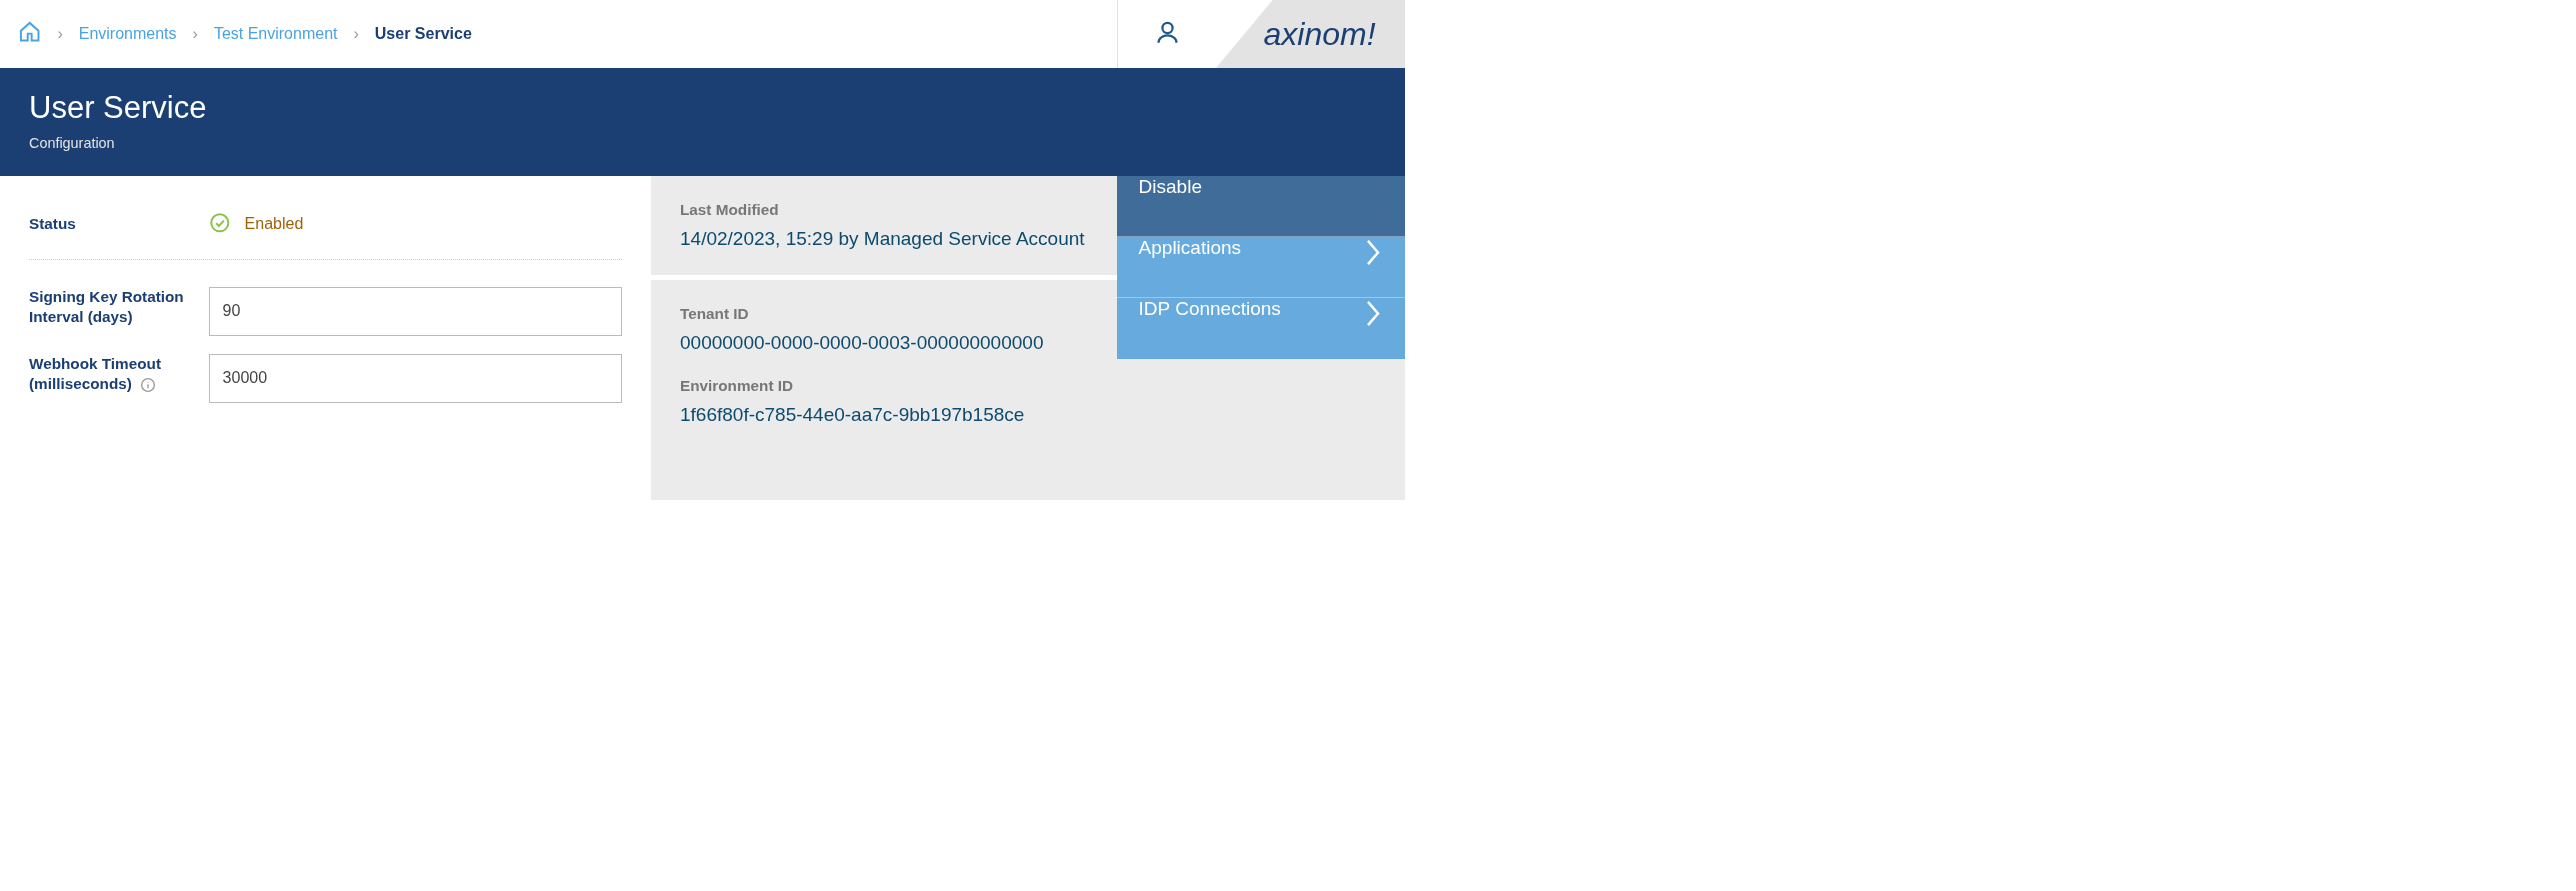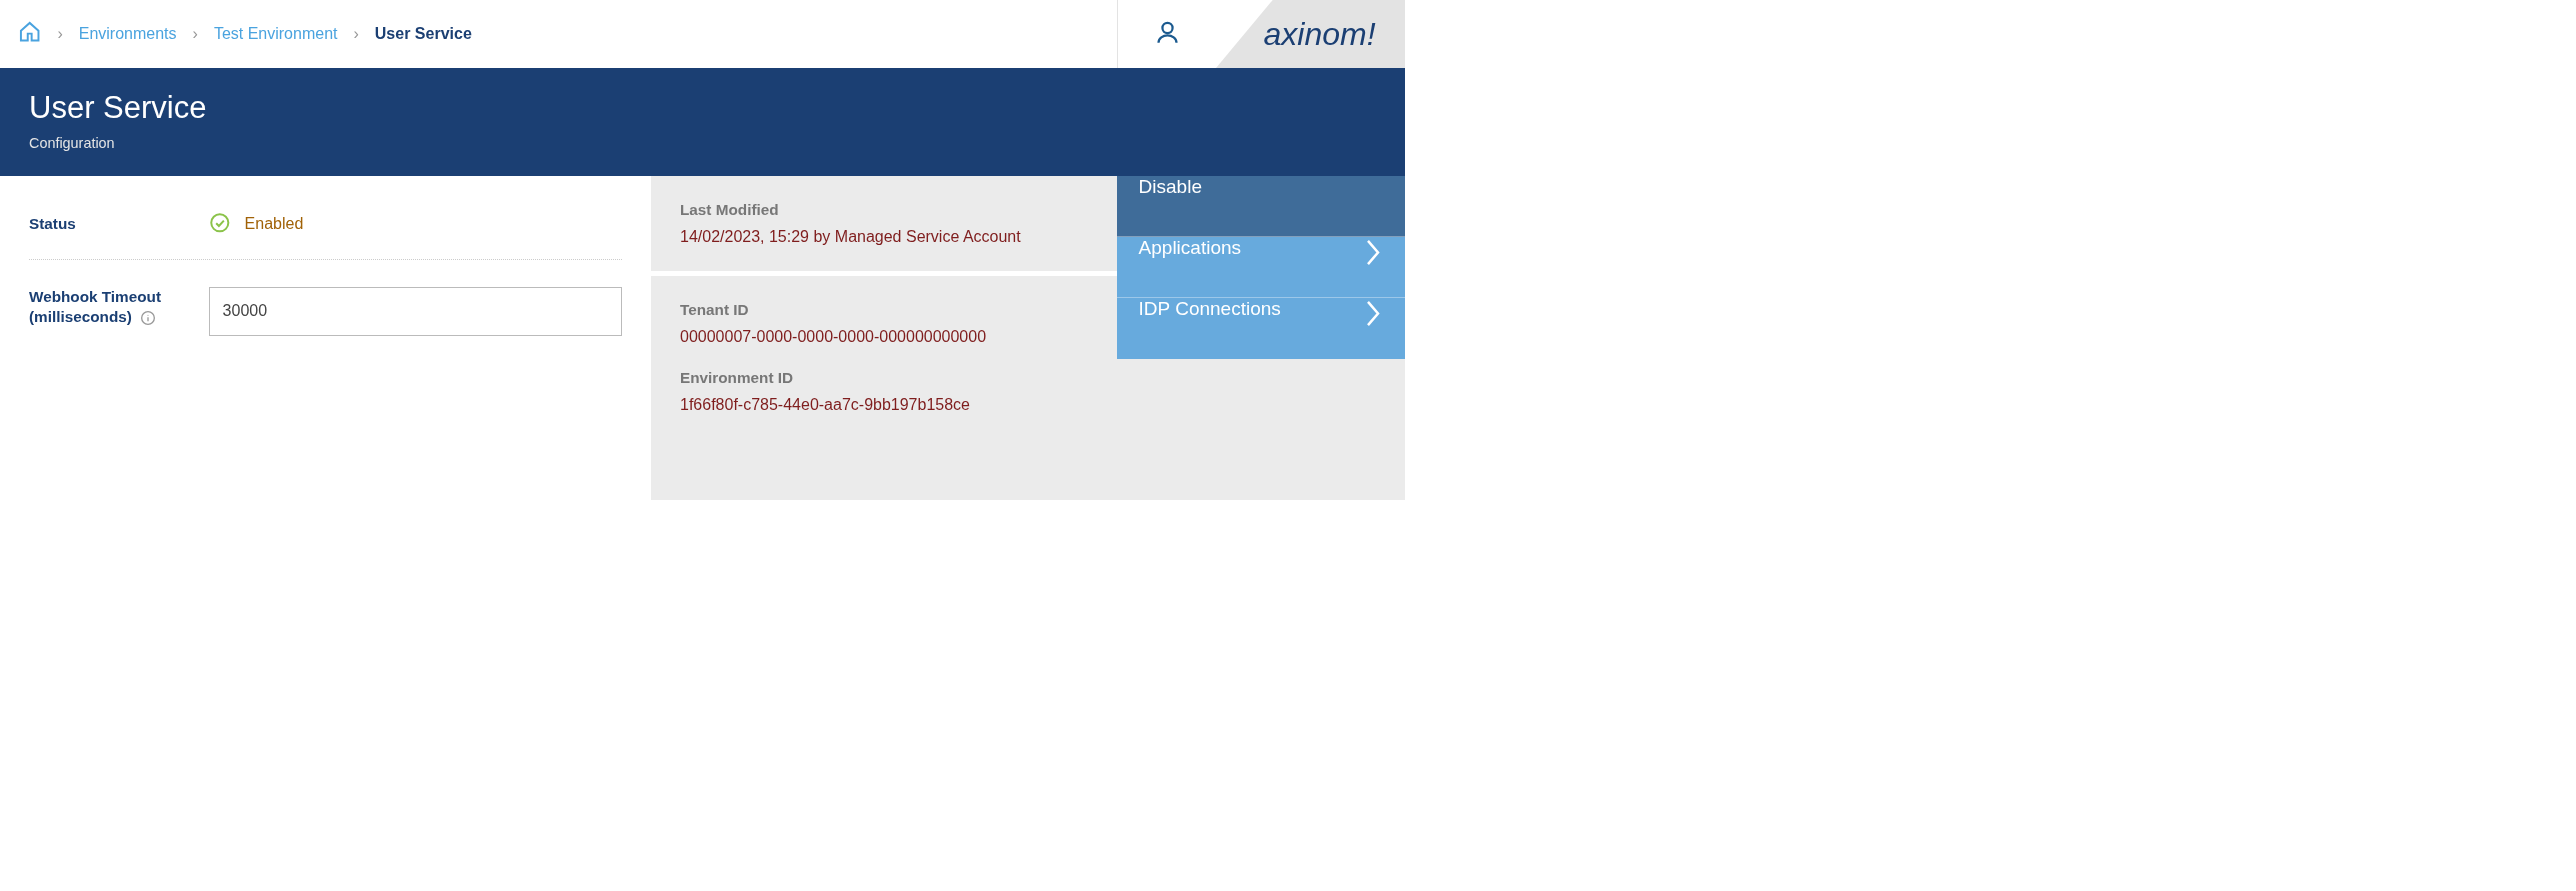--- a/index.html
+++ b/index.html
@@ -143,22 +143,22 @@
     padding: 25px 29px;
   }
   .info-block + .info-block { border-top: 5.4px solid #fff; }
   .info-label {
     color: #777;
     font-weight: bold;
     font-size: 15.3px;
     margin-bottom: 9px;
   }
   .info-value {
-    color: #7f1d1d;
-    font-size: 16px;
+    color: #0c4a6e;
+    font-size: 19px;
   }
 
   
   .action-btn {
     height: 61px;
     display: flex;
     align-items: flex-start;
     justify-content: space-between;
     padding: 0 21.6px;
     color: #fff;
@@ -219,20 +219,26 @@
             <circle cx="12" cy="12" r="9.5"></circle>
             <path d="M8 12.5 L11 15.5 L16.5 9.5"></path>
           </svg>
         </span>
         <span>Enabled</span>
       </div>
     </div>
 
     <hr class="divider">
 
+    <div class="field-row" style="align-items:flex-start;">
+      <div class="field-label">Signing Key Rotation Interval (days)</div>
+      <div class="field-value">
+        <input class="text-input" type="text" value="90" style="">
+      </div>
+    </div>
 
     <div class="field-row" style="align-items:flex-start;">
       <div class="field-label">
         <span>Webhook Timeout (milliseconds)</span>
         <span class="info-icon">
           <svg width="16" height="16" viewBox="0 0 24 24" fill="none" stroke="#999" stroke-width="2">
             <circle cx="12" cy="12" r="9.5"></circle>
             <circle cx="12" cy="8" r="0.8" fill="#999" stroke="none"></circle>
             <path d="M12 11 V17"></path>
           </svg>
@@ -244,21 +250,21 @@
     </div>
   </div>
 
   <div class="mid-panel">
     <div class="info-block">
       <div class="info-label">Last Modified</div>
       <div class="info-value">14/02/2023, 15:29 by Managed Service Account</div>
     </div>
     <div class="info-block">
       <div class="info-label">Tenant ID</div>
-      <div class="info-value" style="margin-bottom:23.4px;">00000007-0000-0000-0000-000000000000</div>
+      <div class="info-value" style="margin-bottom:23.4px;">00000000-0000-0000-0003-000000000000</div>
       <div class="info-label">Environment ID</div>
       <div class="info-value">1f66f80f-c785-44e0-aa7c-9bb197b158ce</div>
     </div>
   </div>
 
   <div class="right-panel">
     <div class="action-btn action-dark">
       <span>Disable</span>
     </div>
     <div class="action-btn action-light">

